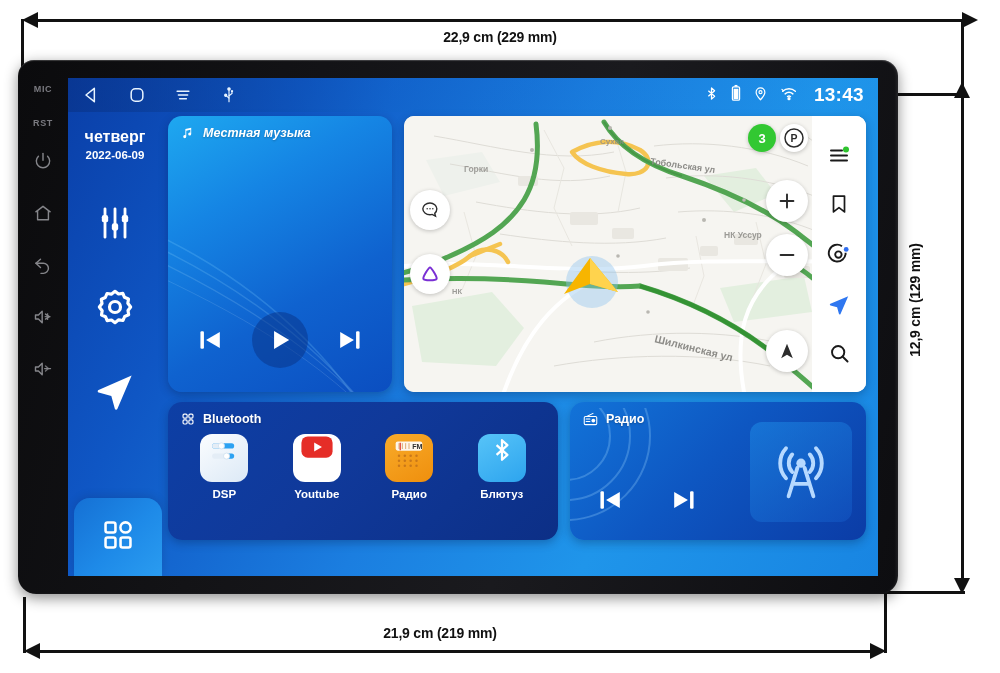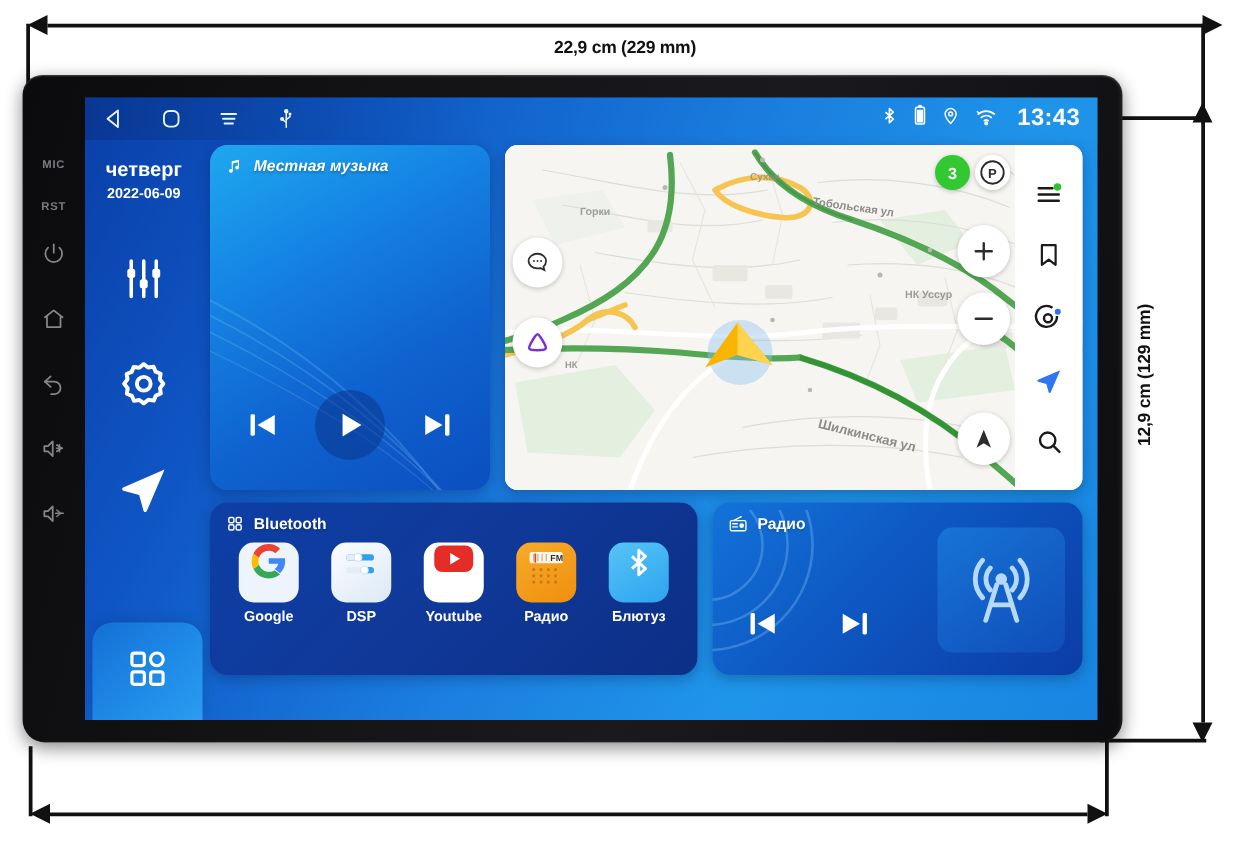--- a/index.html
+++ b/index.html
@@ -53,21 +53,21 @@
     position: absolute; inset: 0;
     border-radius: 16px;
     box-shadow: inset 0 1px 1px rgba(255,255,255,.18), inset -2px 0 3px rgba(255,255,255,.07);
     pointer-events: none;
   }
 
   
   #bezel {
     position: absolute; left: 0; top: 0; width: 50px; height: 100%;
     display: flex; flex-direction: column; align-items: center;
-    padding-top: 24px; gap: 16px; z-index: 5; margin-top: 42px;
+    padding-top: 24px; gap: 16px; z-index: 5;
   }
   .bezel-key {
     color: #8e8e95; font-size: 9px; font-weight: bold; letter-spacing: .6px;
     width: 34px; text-align: center; opacity: .85;
   }
   .bezel-ico { width: 34px; height: 26px; display:flex; align-items:center; justify-content:center; opacity:.62; }
   .bezel-ico svg { width: 20px; height: 20px; display:block; }
 
   
   #screen {
@@ -207,20 +207,21 @@
   <div class="tick" style="left:21px; top:19px; width:3px; height:56px;"></div>
   <div class="tick" style="left:961px; top:19px; width:3px; height:80px;"></div>
 
   <div class="dim-label dim-right-label">12,9 cm (129 mm)</div>
   <div class="arrow-line v-arrow" style="left:961px; top:98px; height:480px;"></div>
   <div class="arrowhead ah-up" style="left:954px; top:82px;"></div>
   <div class="arrowhead ah-down" style="left:954px; top:578px;"></div>
   <div class="tick" style="left:880px; top:93px; width:85px; height:3px;"></div>
   <div class="tick" style="left:880px; top:591px; width:85px; height:3px;"></div>
 
+  <div class="dim-label dim-bottom-label">21,9 cm (219 mm)</div>
   <div class="arrow-line h-arrow" style="left:40px; top:650px; width:830px;"></div>
   <div class="arrowhead ah-left" style="left:24px; top:643px;"></div>
   <div class="arrowhead ah-right" style="left:870px; top:643px;"></div>
   <div class="tick" style="left:23px; top:597px; width:3px; height:56px;"></div>
   <div class="tick" style="left:884px; top:590px; width:3px; height:63px;"></div>
 
   <div id="device">
 
     <div id="bezel">
       <div class="bezel-key">MIC</div>
@@ -570,31 +571,20 @@
                 <rect x="13.5" y="3.5" width="7" height="7" rx="2"></rect>
                 <rect x="3.5" y="13.5" width="7" height="7" rx="2"></rect>
                 <rect x="13.5" y="13.5" width="7" height="7" rx="2"></rect>
               </svg>
             </span>
             <span>Bluetooth</span>
           </div>
 
           <div id="apps-row">
 
-            <div class="app-item">
-              <div class="app-tile" style="background:#eef4fb;">
-                <svg width="30" height="30" viewBox="0 0 48 48">
-                  <path fill="#4285F4" d="M45 24c0-1.6-.14-2.75-.44-3.94H24v7.15h12.05c-.24 1.9-1.55 4.77-4.46 6.7l6.84 5.3C42.4 35.6 45 30.3 45 24z"></path>
-                  <path fill="#34A853" d="M24 46c5.9 0 10.85-1.95 14.47-5.3l-6.9-5.34c-1.84 1.28-4.3 2.18-7.57 2.18-5.78 0-10.7-3.8-12.45-9.07l-7.1 5.48C8.06 41.1 15.4 46 24 46z"></path>
-                  <path fill="#FBBC05" d="M11.55 28.47A13.6 13.6 0 0 1 10.8 24c0-1.56.28-3.07.72-4.47l-7.1-5.55A22 22 0 0 0 2 24c0 3.55.85 6.9 2.42 9.95z"></path>
-                  <path fill="#EA4335" d="M24 10.66c4.1 0 6.86 1.77 8.43 3.25l6.15-6C34.82 4.4 29.9 2 24 2 15.4 2 8.06 6.9 4.42 14.02l7.1 5.5C13.3 14.46 18.22 10.66 24 10.66z"></path>
-                </svg>
-              </div>
-              <span class="app-label">Google</span>
-            </div>
 
             <div class="app-item">
               <div class="app-tile" style="background:linear-gradient(145deg,#fbfdff,#dce9f6);">
                 <svg width="34" height="34" viewBox="0 0 40 40">
                   <rect x="6" y="11" width="26" height="6" rx="3" fill="#2da2f2"></rect>
                   <rect x="6" y="11" width="12" height="6" rx="3" fill="#e4edf6"></rect>
                   <circle cx="17" cy="14" r="3.6" fill="#ffffff" stroke="#cfe0f0" stroke-width="1"></circle>
                   <rect x="6" y="23" width="26" height="6" rx="3" fill="#e4edf6"></rect>
                   <rect x="22" y="23" width="10" height="6" rx="3" fill="#2da2f2"></rect>
                   <circle cx="23" cy="26" r="3.6" fill="#ffffff" stroke="#cfe0f0" stroke-width="1"></circle>

